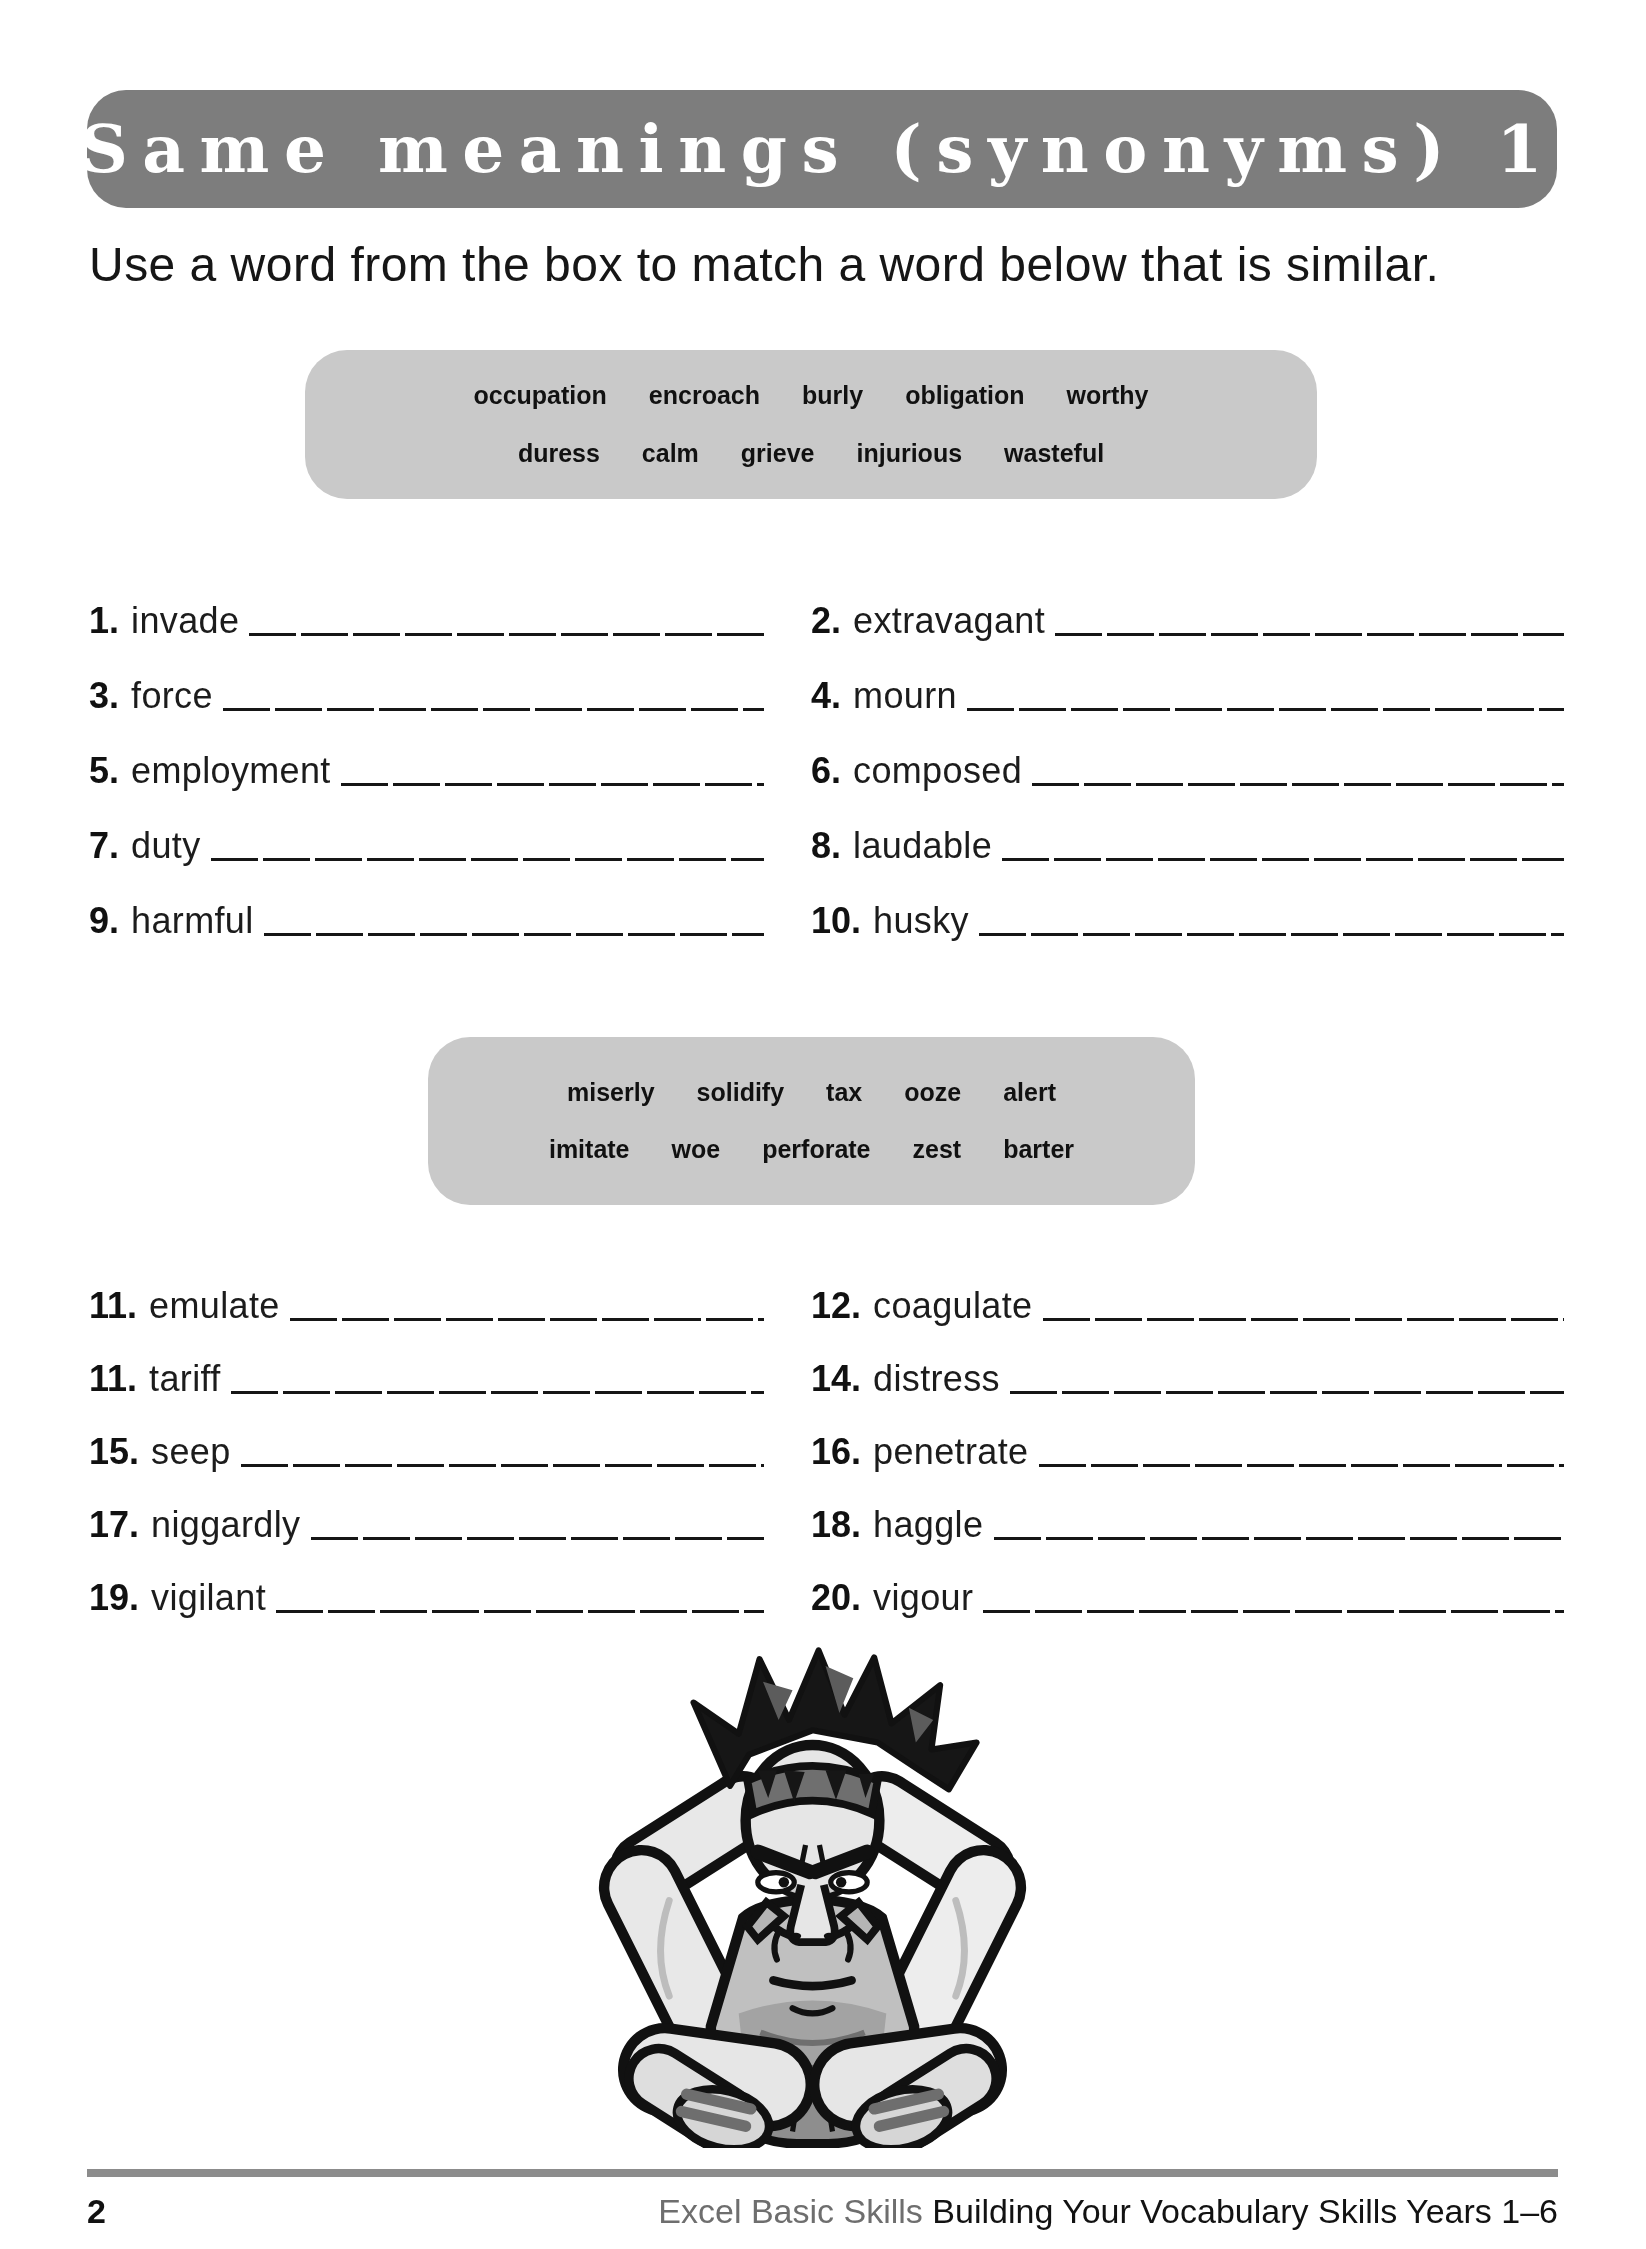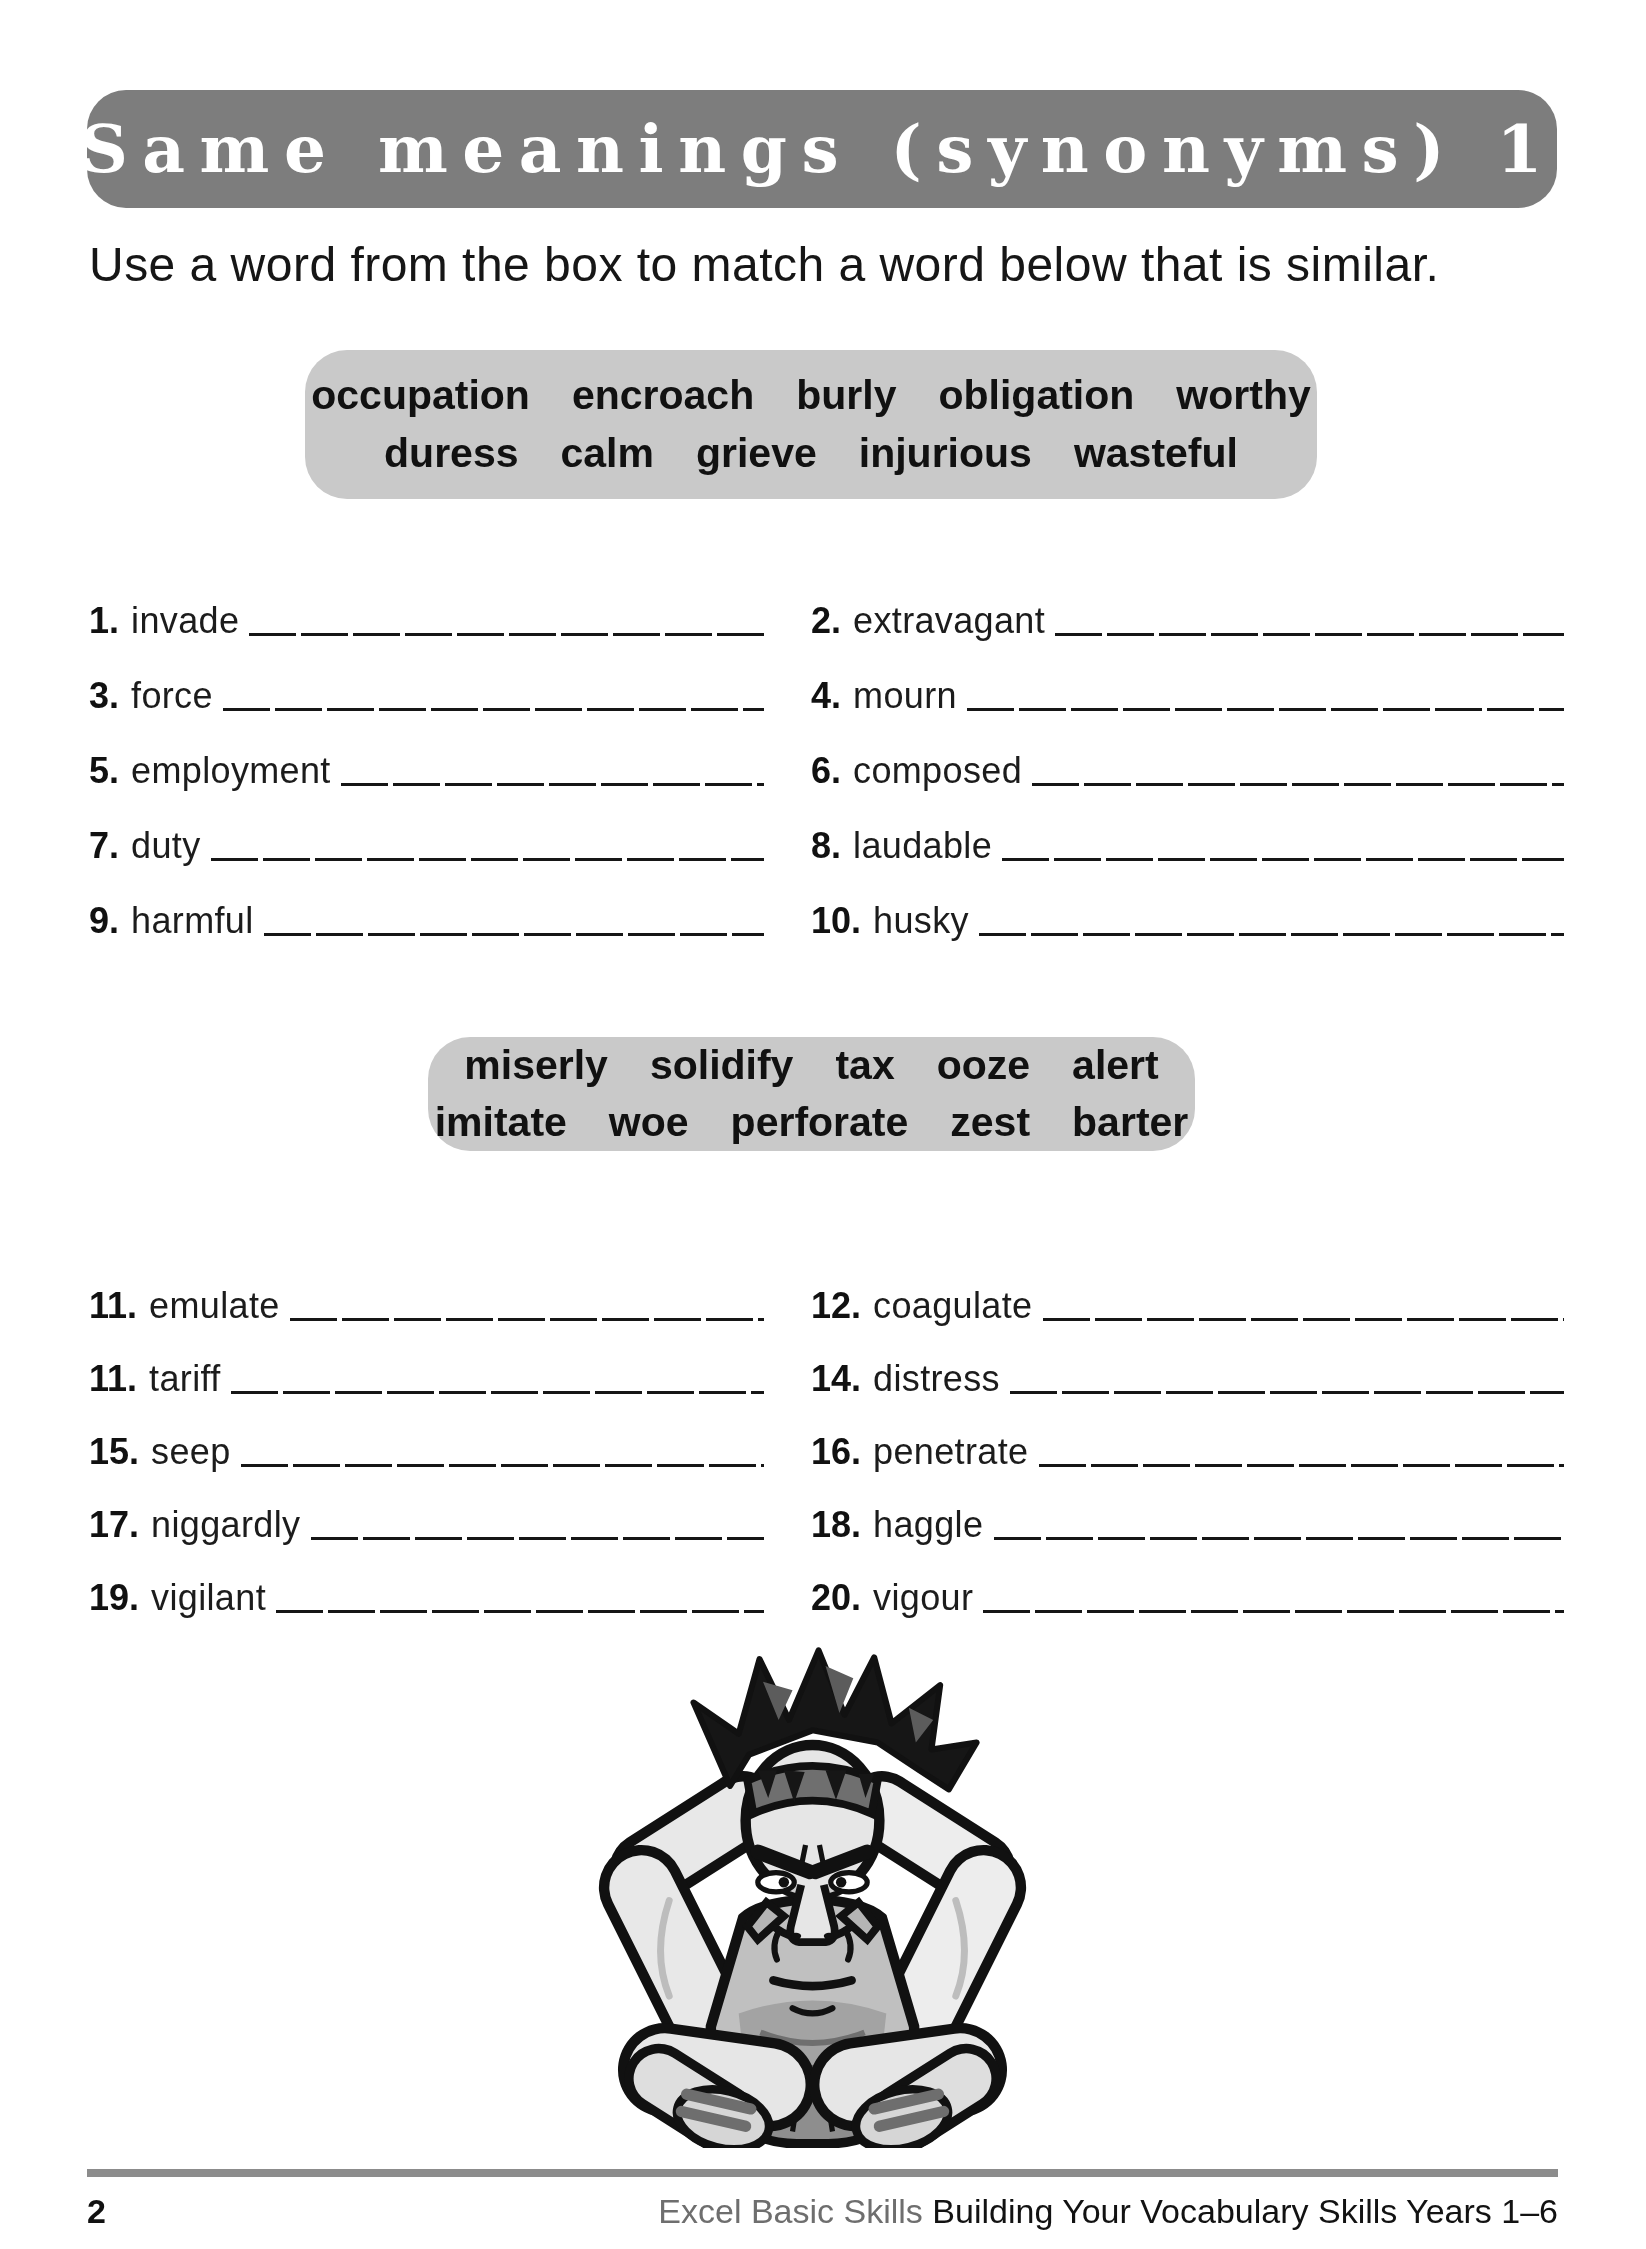--- a/index.html
+++ b/index.html
@@ -37,25 +37,25 @@
   }
   
   .wordbox{
     position:absolute;
     background:var(--wordbox,#c9c9c9);
     border-radius:42px;
     display:flex;flex-direction:column;justify-content:center;
     gap:20.3px;
   }
   .wordbox-1{left:305px;top:350px;width:1012px;height:149px;}
-  .wordbox-2{left:428px;top:1037px;width:767px;height:114px;}
+  .wordbox-2{left:428px;top:1037px;width:767px;height:168px;}
   .wb-row{
     display:flex;justify-content:center;align-items:baseline;
     gap:0 42px;
-    font-weight:700;font-size:41px;line-height:37px;
+    font-weight:700;font-size:25px;line-height:37px;
     color:#111;
   }
   
   .items{
     position:absolute;left:89px;width:1477px;
     display:grid;
     grid-template-columns:677px 755px;
     column-gap:45px;
   }
   .grid-1{top:601px;row-gap:36px;}

